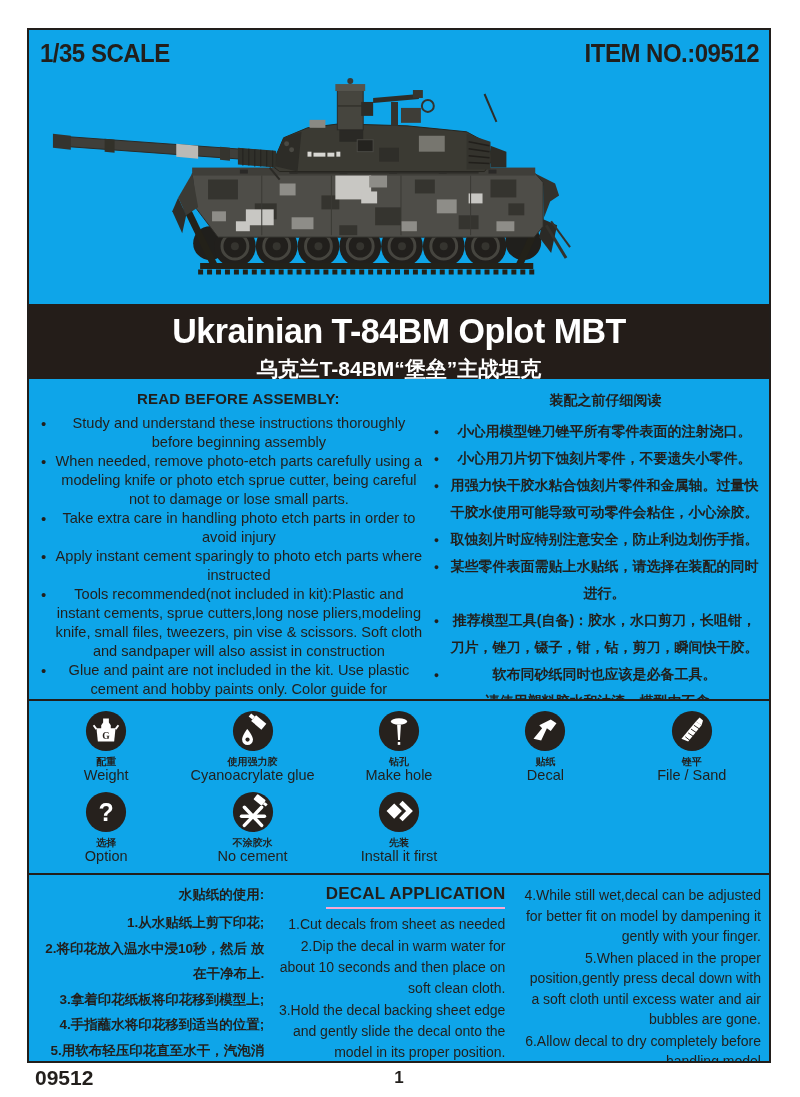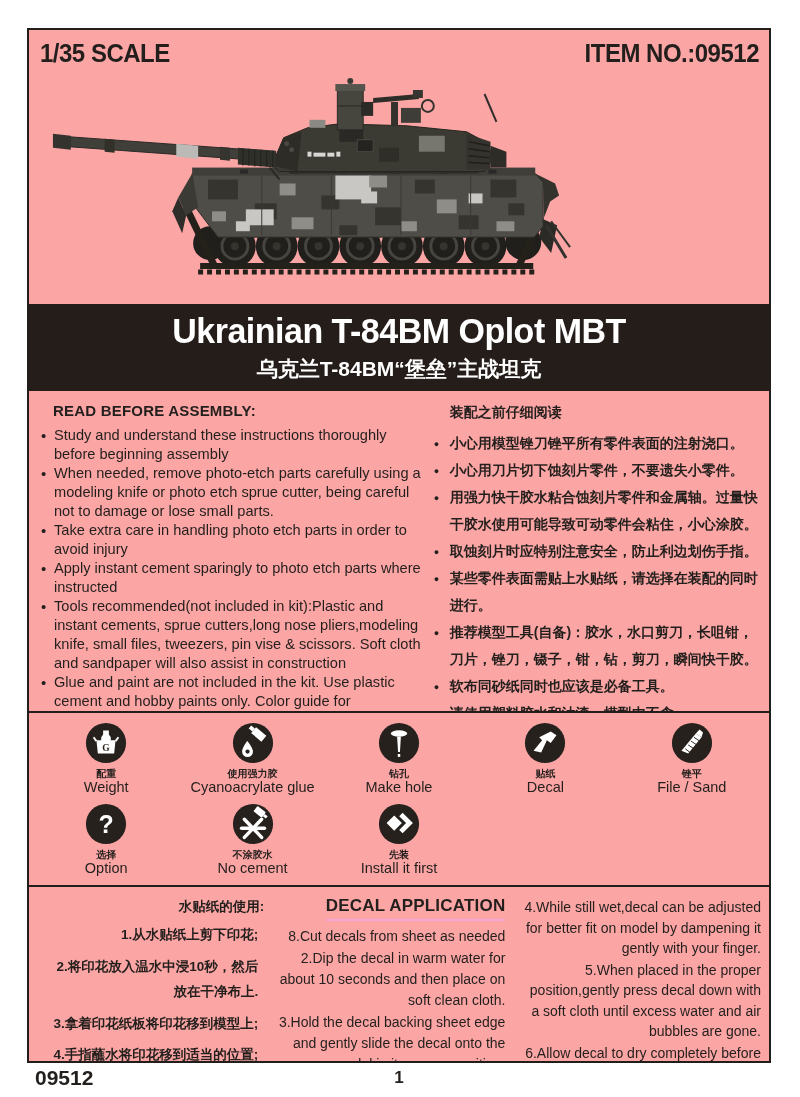--- a/index.html
+++ b/index.html
@@ -1,35 +1,35 @@
 <!DOCTYPE html>
 <html><head>
 <meta charset="utf-8">
 <style>
   * { box-sizing: border-box; }
   html,body { margin:0; padding:0; background:#ffffff; }
   body { font-family: "Liberation Sans", "DejaVu Sans", sans-serif; color:#221f1c; }
   .page { position:relative; width:800px; height:1097px; background:#fff; overflow:hidden; }
   .border-box {
     position:absolute; left:27px; top:28px; width:744px; height:1035px;
-    border:2px solid #221e1b; display:flex; flex-direction:column; background:#fca5a5;
+    border:2px solid #221e1b; display:flex; flex-direction:column; background:#0ea5e9;
   }
   
   .sheet-header { display:flex; justify-content:space-between; align-items:flex-start;
     padding:9px 10px 0 11px; height:42px; }
   .sheet-header span { font-size:24px; font-weight:800; letter-spacing:-0.5px; transform:scaleY(1.08); }
   
   .tank-area { height:232px; position:relative; }
   .tank-area svg { display:block; margin:4px auto 0; }
   
-  .banner { height:87px; background:#241d19; color:#fff; text-align:center; padding-top:7px; }
+  .banner { height:75px; background:#241d19; color:#fff; text-align:center; padding-top:7px; }
   .banner-title { font-size:34px; font-weight:800; letter-spacing:-0.5px; margin:0; transform:scaleY(1.05); }
   .banner-sub { font-size:21px; font-weight:700; margin-top:5px; }
   
-  .read-section { display:flex; height:322px; padding:6px 8px 0 12px; border-bottom:2px solid #221e1b; overflow:hidden; }
+  .read-section { display:flex; height:322px; padding:6px 8px 0 12px; border-bottom:2px solid #221e1b; overflow:hidden;text-align:center; }
   .col-en { width:54%; padding-right:6px; }
   .col-zh { width:46%; padding-left:4px; }
   .col-en h3 { font-size:15px; font-weight:700; margin:5px 0 7px 12px; letter-spacing:0.2px; }
   .col-zh h3 { font-size:14px; font-weight:700; margin:7px 0 8px 16px; }
   ul.blist { list-style:none; margin:0; padding:0; }
   ul.blist li { position:relative; padding-left:13px; }
   ul.en-list { font-size:14.6px; line-height:19px; }
   ul.en-list li::before { content:"\2022"; position:absolute; left:0; top:0; font-size:15px; }
   ul.zh-list { font-size:14px; line-height:27px; font-weight:700; padding-right:2px; }
   ul.zh-list li { padding-left:16px; }
@@ -41,21 +41,21 @@
   .sym { display:flex; flex-direction:column; align-items:center; justify-content:center; }
   .sym svg { width:44px; height:44px; }
   .sym .zh { font-size:10px; font-weight:700; margin-top:3px; line-height:1.1; }
   .sym .en { font-size:14.5px; margin-top:1px; line-height:1.1; }
   
   .decal-section { flex:1; display:flex; padding:8px 8px 0 12px; overflow:hidden;text-align:right; }
   .dcol1 { width:31%; }
   .dcol2 { width:33.5%; padding-left:4px; }
   .dcol3 { width:35.5%; padding-left:6px; }
   .dcol1 h4 { font-size:13.5px; font-weight:700; margin:3px 0 6px; }
-  .dcol1 p { font-size:13.5px; font-weight:700; line-height:25.5px; margin:6px; padding-left:9px; text-indent:-9px; }
+  .dcol1 p { font-size:13.5px; font-weight:700; line-height:25.5px; margin:0; padding-left:9px; text-indent:-9px; }
   .dcol2 h4 { font-size:17px; font-weight:700; margin:1px 0 5px 10px; display:inline-block;
     border-bottom:2px solid #f9a8d4; padding-bottom:3px; letter-spacing:0.2px; }
   .dcol2 p { font-size:14px; line-height:21px; margin:0 0 1px; padding-left:11px; text-indent:-11px; }
   .dcol3 p { font-size:14px; line-height:20.5px; margin:0 0 1px; padding-left:11px; text-indent:-11px; }
   .dcol3 { padding-top:2px; }
   
   .sheet-footer { position:absolute; left:27px; width:744px; top:1066px; height:26px; }
   .footer-item { position:absolute; left:8px; top:0; font-size:21px; font-weight:800; }
   .footer-page { position:absolute; left:50%; transform:translateX(-50%); top:2px; font-size:17px; font-weight:700; }
 </style>
@@ -365,21 +365,21 @@
       <div class="dcol1">
         <h4>水贴纸的使用:</h4>
         <p>1.从水贴纸上剪下印花;</p>
         <p>2.将印花放入温水中浸10秒，然后 放在干净布上.</p>
         <p>3.拿着印花纸板将印花移到模型上;</p>
         <p>4.手指蘸水将印花移到适当的位置;</p>
         <p>5.用软布轻压印花直至水干，汽泡消失</p>
       </div>
       <div class="dcol2">
         <h4>DECAL APPLICATION</h4>
-        <p>8.Cut decals from sheet as needed</p>
+        <p>1.Cut decals from sheet as needed</p>
         <p>2.Dip the decal in warm water for about 10 seconds and then place on soft clean cloth.</p>
         <p>3.Hold the decal backing sheet edge and gently slide the decal onto the model in its proper position.</p>
       </div>
       <div class="dcol3">
         <p>4.While still wet,decal can be adjusted for better fit on model by dampening it gently with your finger.</p>
         <p>5.When placed in the proper position,gently press decal down with a soft cloth until excess water and air bubbles are gone.</p>
         <p>6.Allow decal to dry completely before handling model</p>
       </div>
     </div>
 

